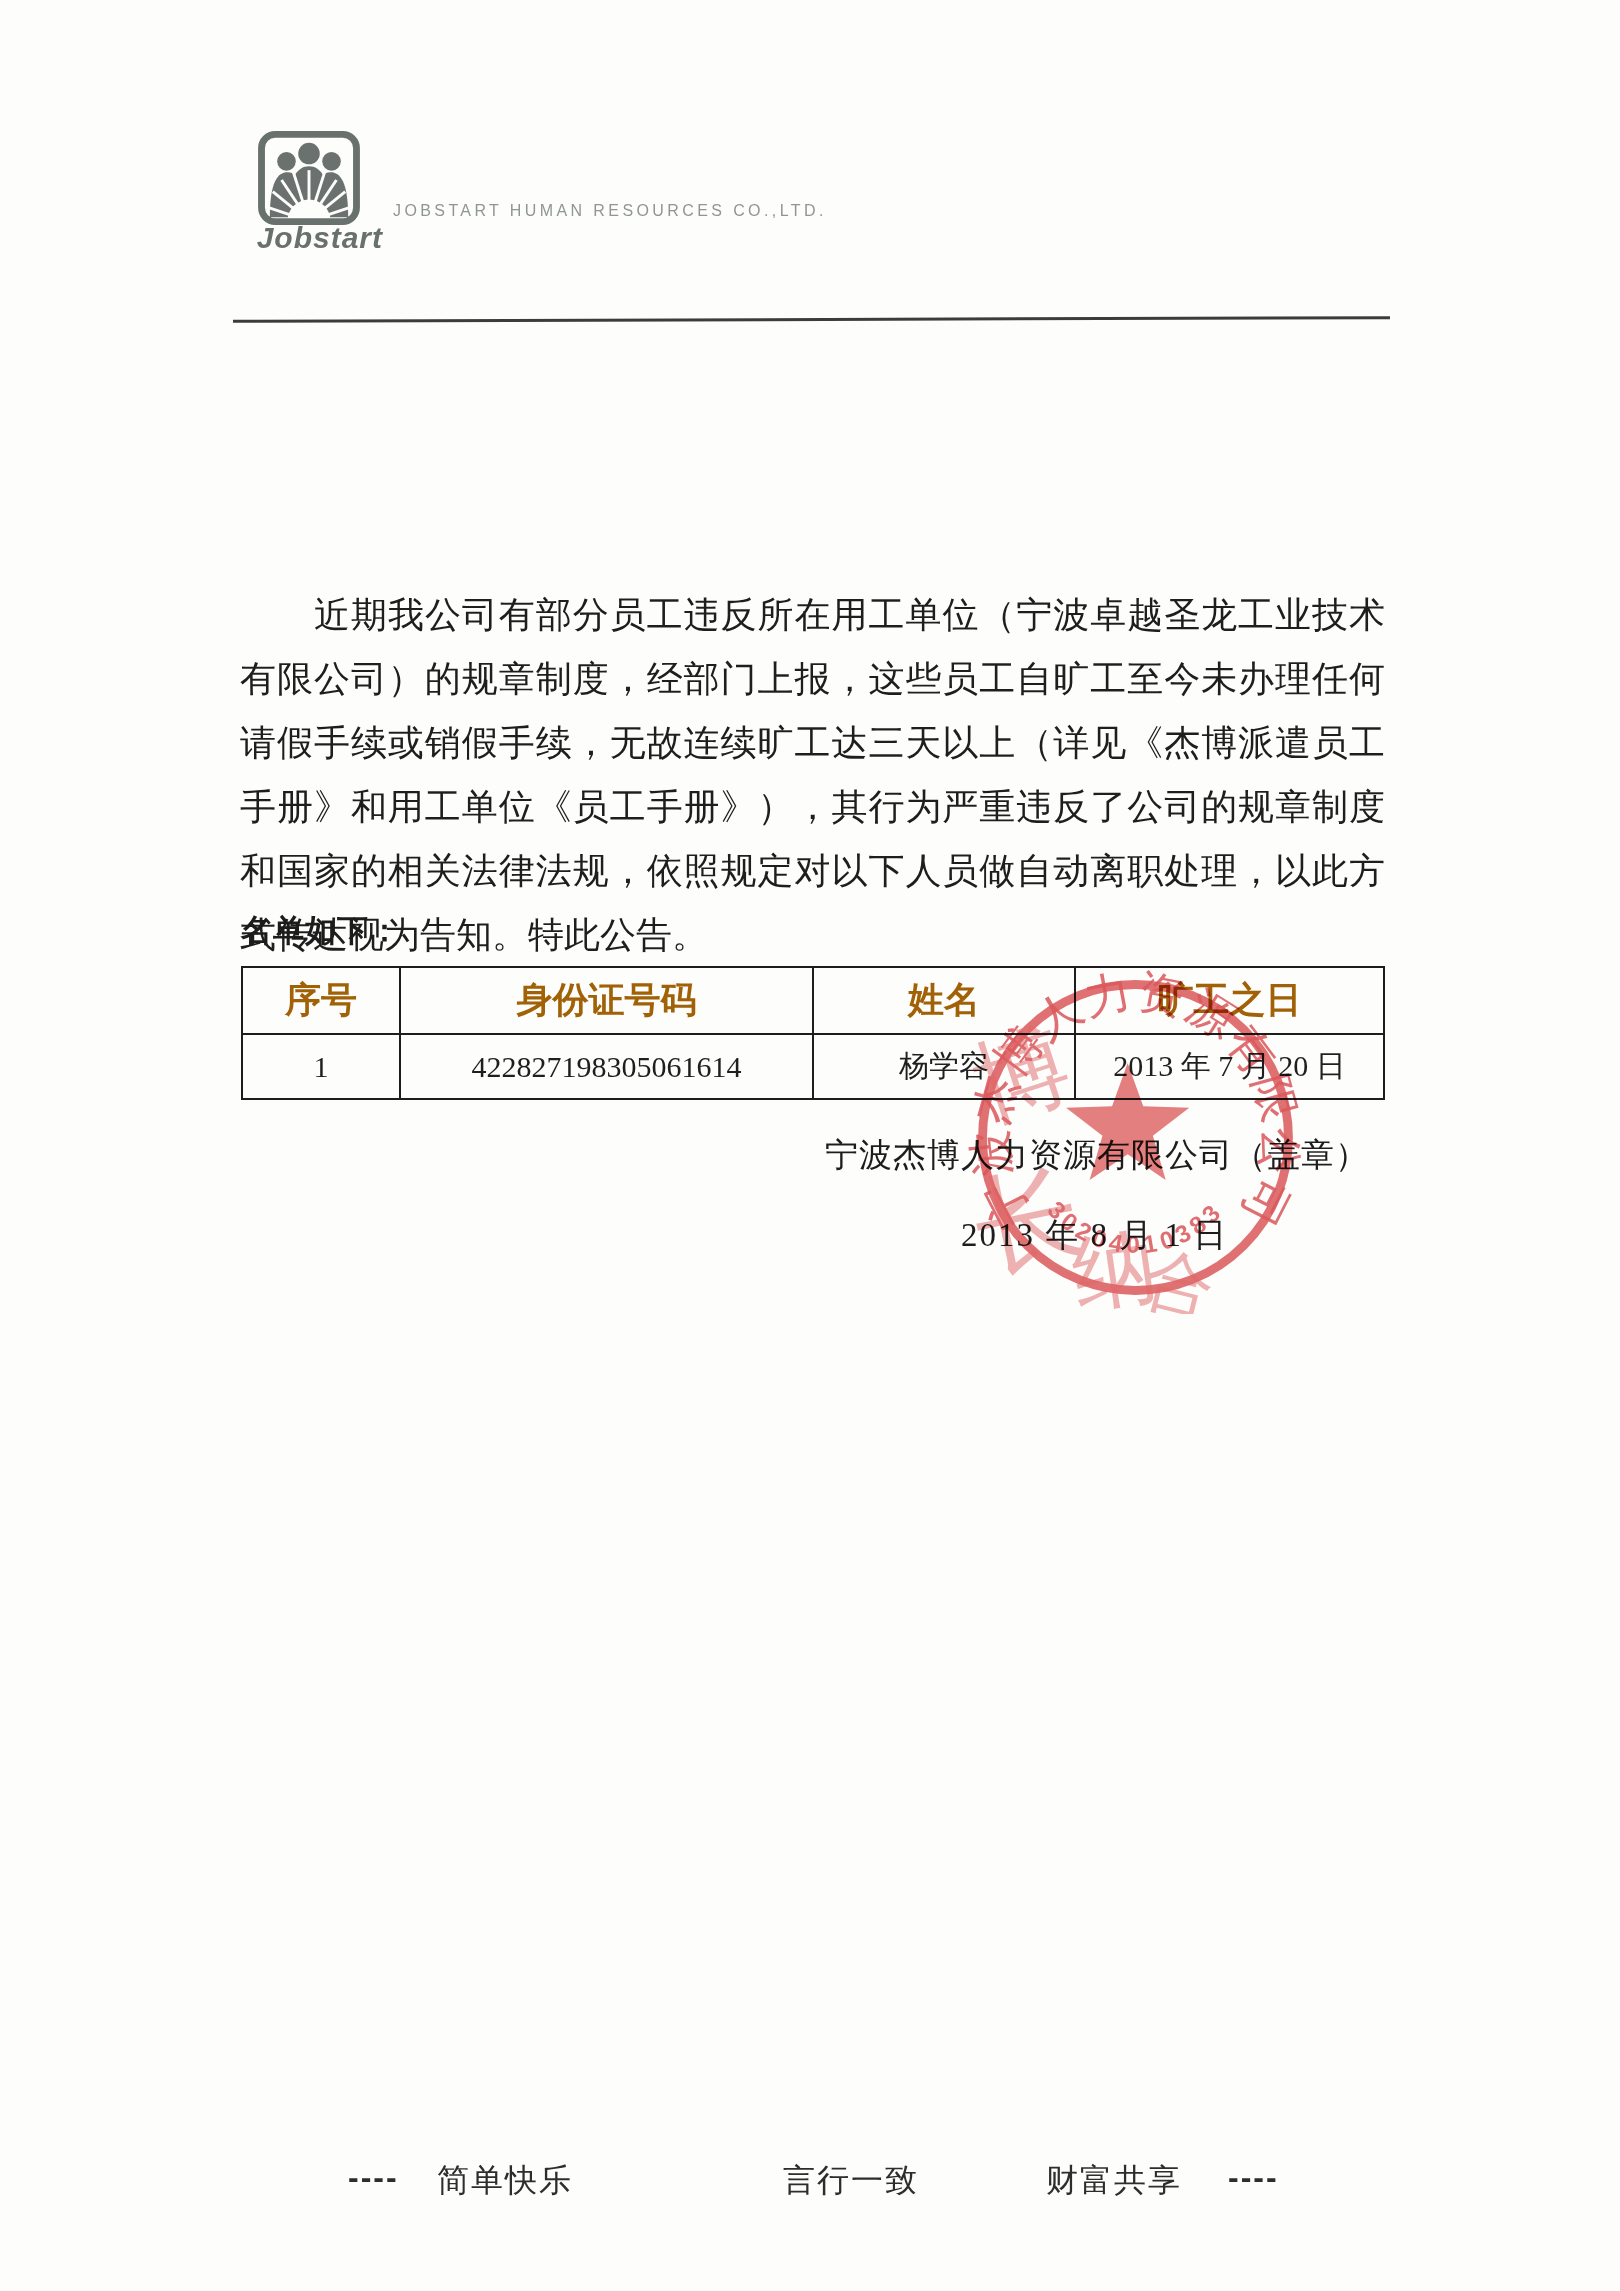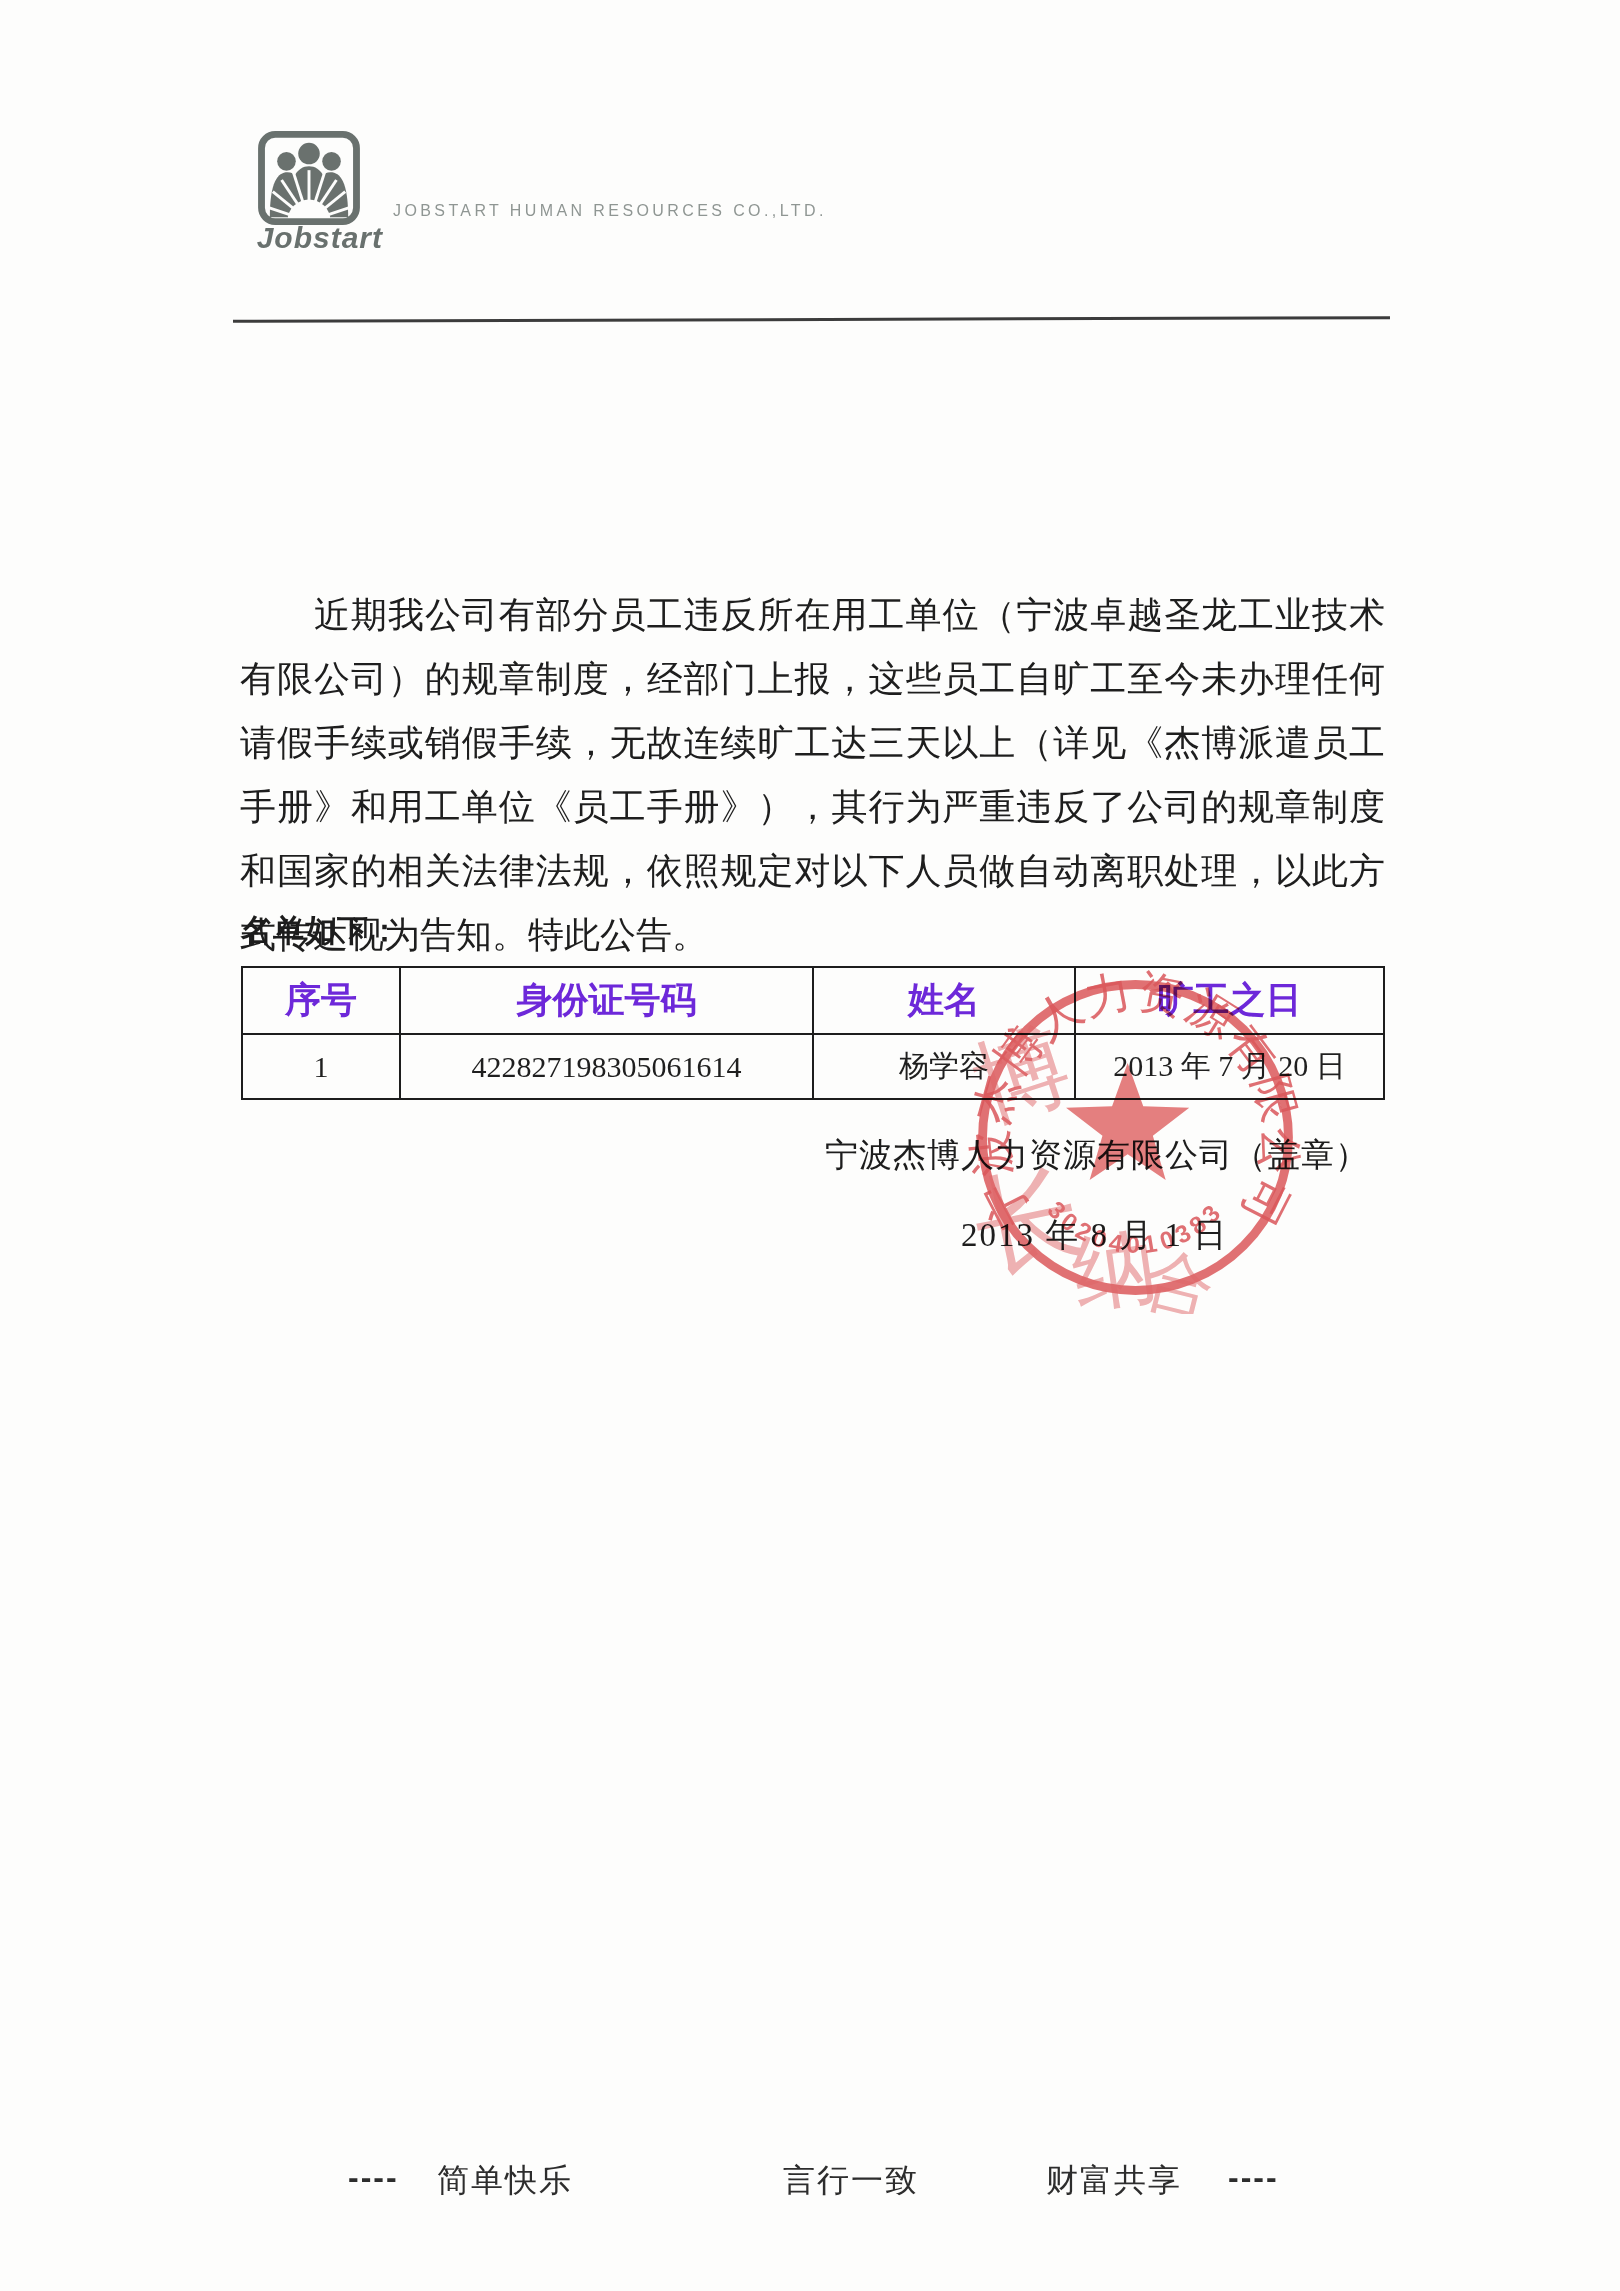--- a/index.html
+++ b/index.html
@@ -59,21 +59,21 @@
     border-collapse:collapse;table-layout:fixed;width:1141px;
     font-family:"Liberation Serif","DejaVu Serif",serif;
   }
   .roster th,.roster td{
     border:2.9px solid #1d1d1d;text-align:center;vertical-align:middle;
     padding:0;overflow:hidden;white-space:nowrap;
   }
   .roster th{
     height:65px;
     font-family:"Liberation Sans","DejaVu Sans",sans-serif;
-    font-size:36px;font-weight:bold;color:#6d28d9;
+    font-size:36px;font-weight:bold;color:#a16207;
   }
   .roster td{height:63px;font-size:30px;color:#1f1f1f;}
   
   .sig-line{
     position:absolute;left:825px;top:1133px;
     font-size:33px;color:#1d1d1d;letter-spacing:1px;white-space:nowrap;
   }
   .date-line{
     position:absolute;left:961px;top:1213px;
     font-size:33px;color:#1d1d1d;letter-spacing:2px;white-space:nowrap;

